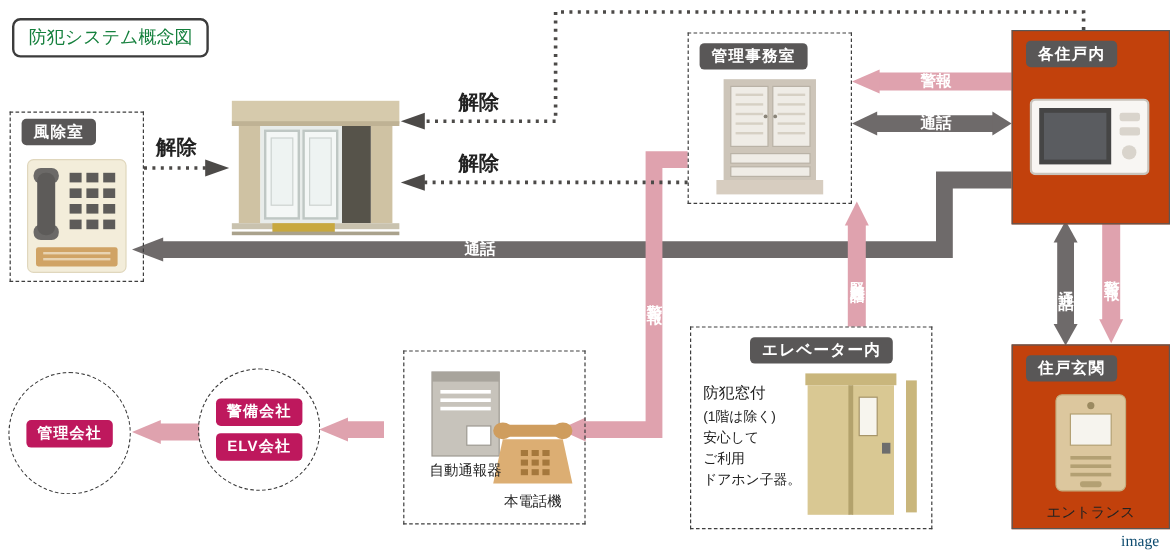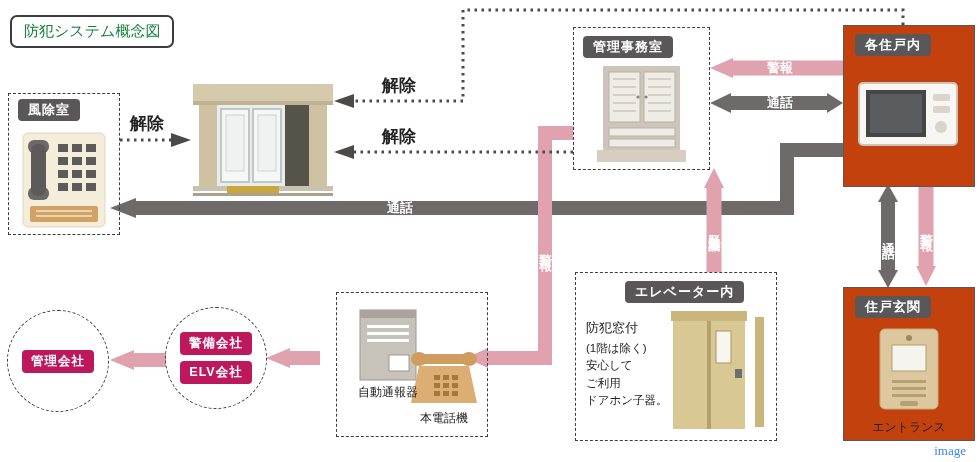--- a/index.html
+++ b/index.html
@@ -20,21 +20,21 @@
           transform:translate(-50%,-50%);white-space:nowrap;z-index:5;}
   .klabel{position:absolute;color:#222;font-weight:bold;font-size:17px;
           transform:translate(-50%,-50%);white-space:nowrap;z-index:5;}
   .vlabel{writing-mode:vertical-rl;text-orientation:upright;letter-spacing:4px;}
   .vlabel-sm{writing-mode:vertical-rl;text-orientation:upright;letter-spacing:1px;font-size:12px;}
   .caption{position:absolute;font-size:12px;color:#222;text-align:center;line-height:1.2;}
   .elv-note{position:absolute;left:10px;top:46px;width:92px;color:#222;}
   .elv-note-title{font-size:13px;font-weight:normal;margin-bottom:3px;}
   .elv-note-line{font-size:11.5px;line-height:1.5;}
   .watermark{position:absolute;right:14px;bottom:3px;font-family:"Liberation Serif",serif;
-             font-size:13px;color:#3b82f6;}
+             font-size:13px;color:#0c4a6e;}
   .illus{position:absolute;}
 </style>
 </head>
 <body>
 
 <div class="stage">
 
   <svg class="overlay" viewBox="0 0 980 462">
 
     <g>

